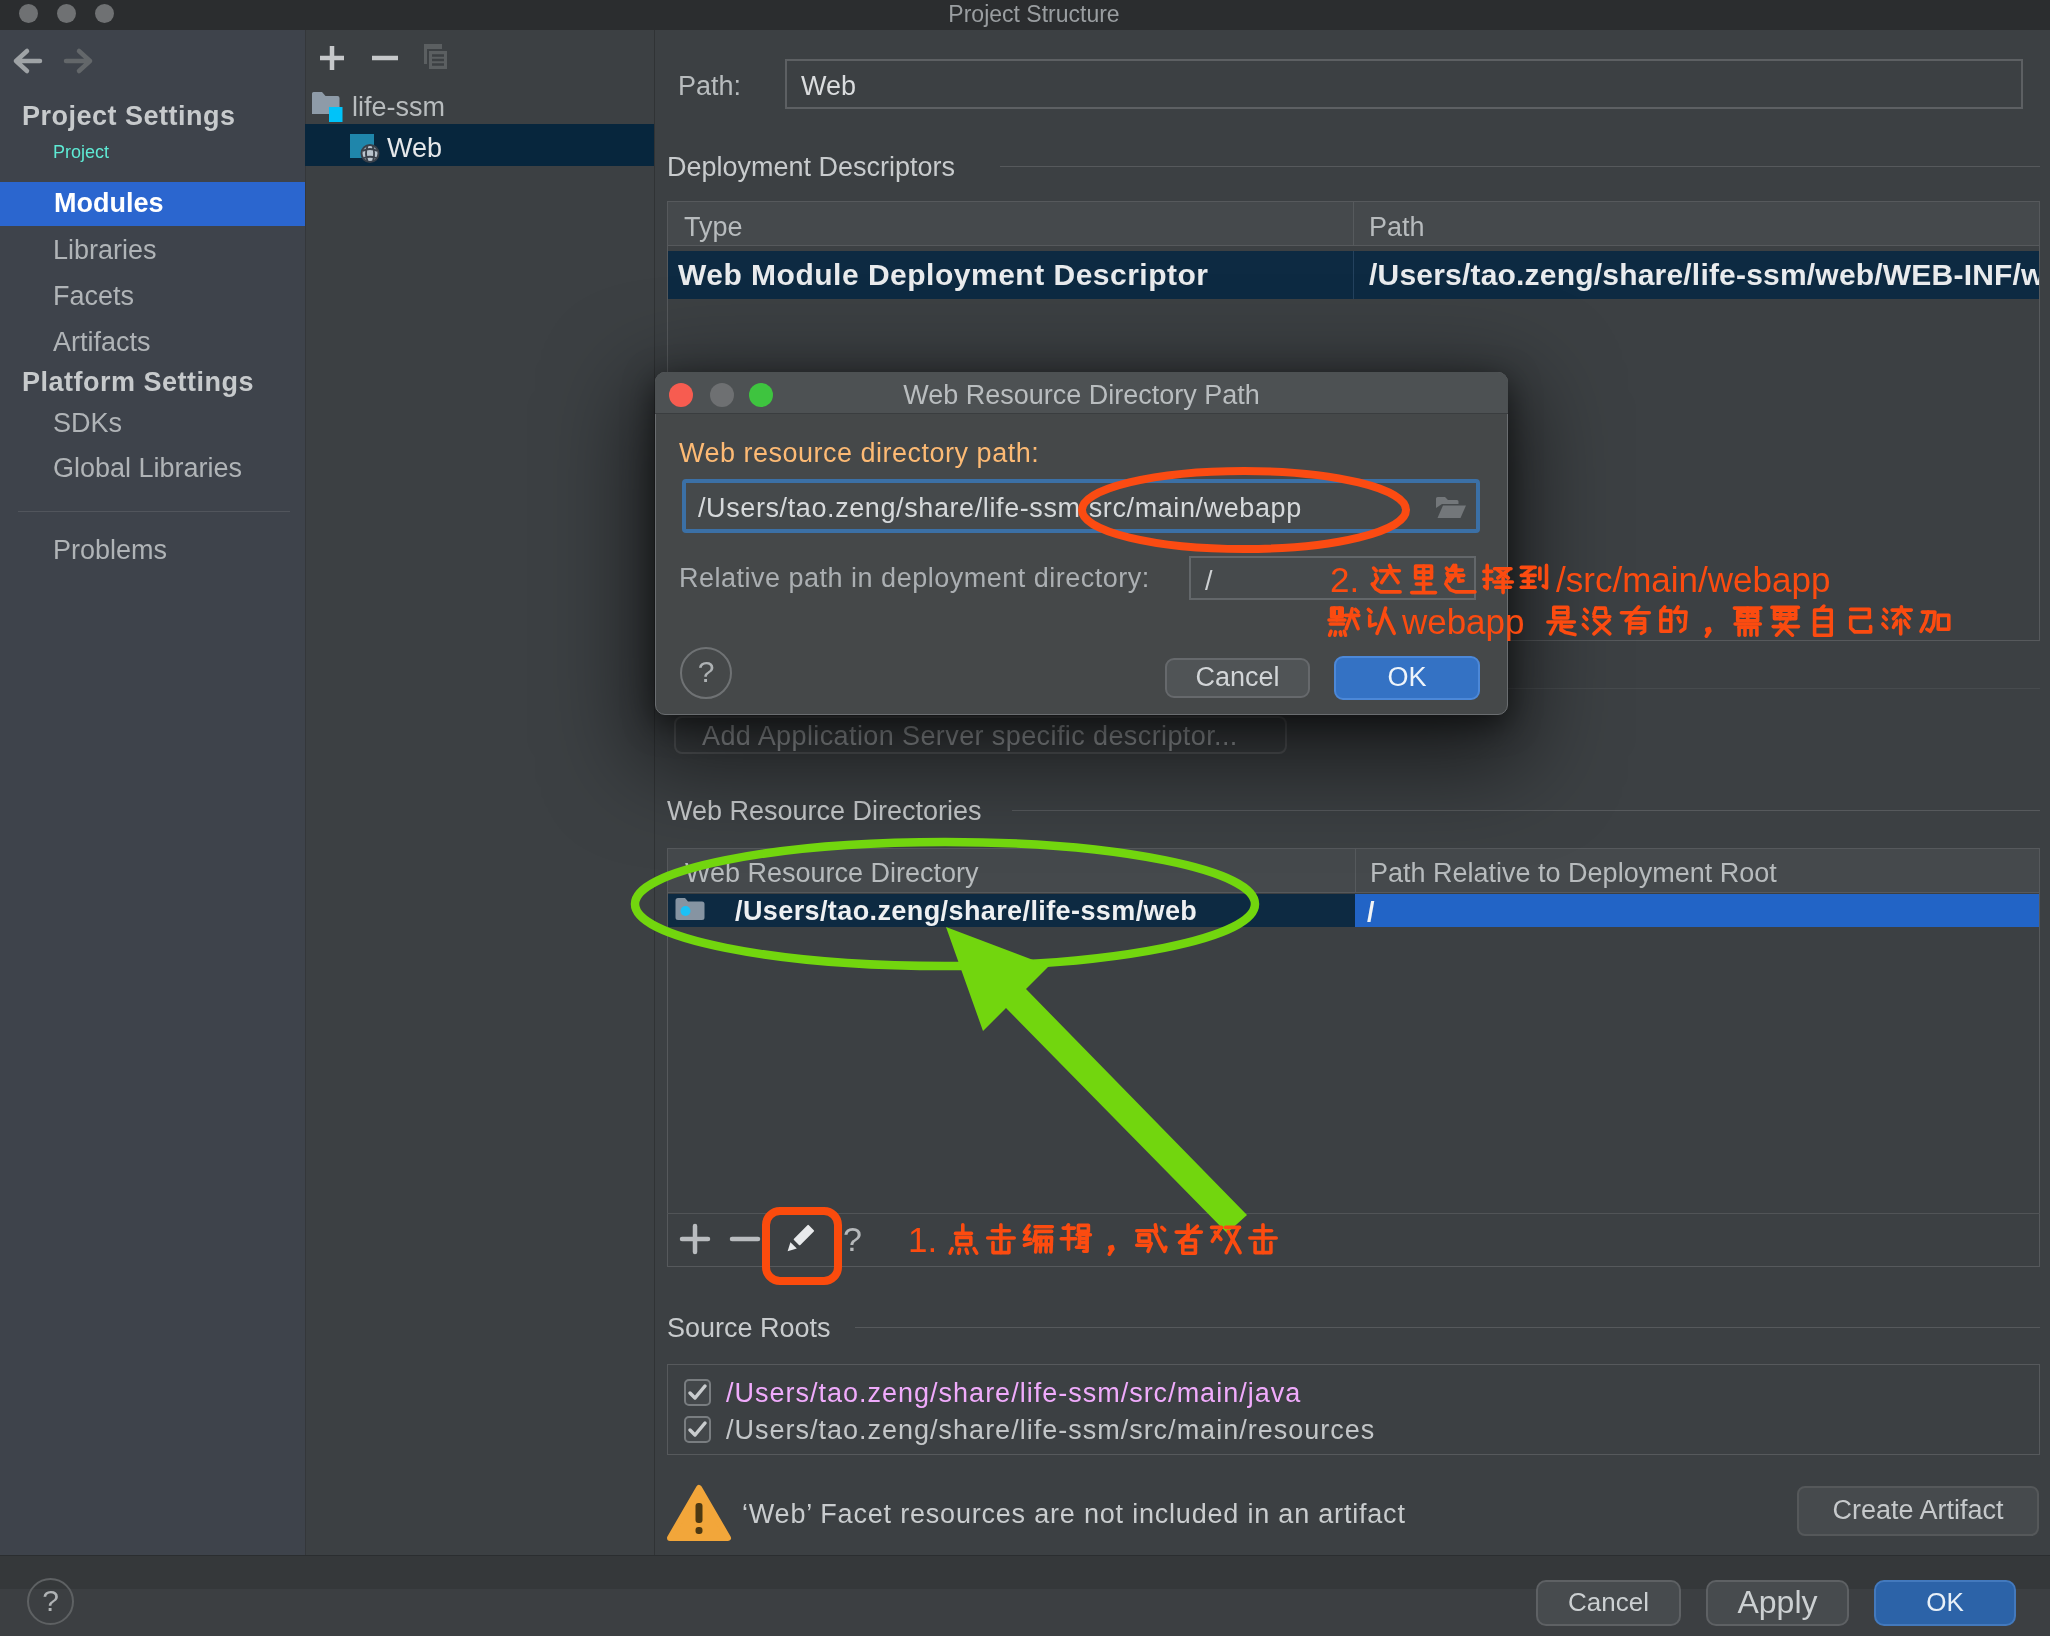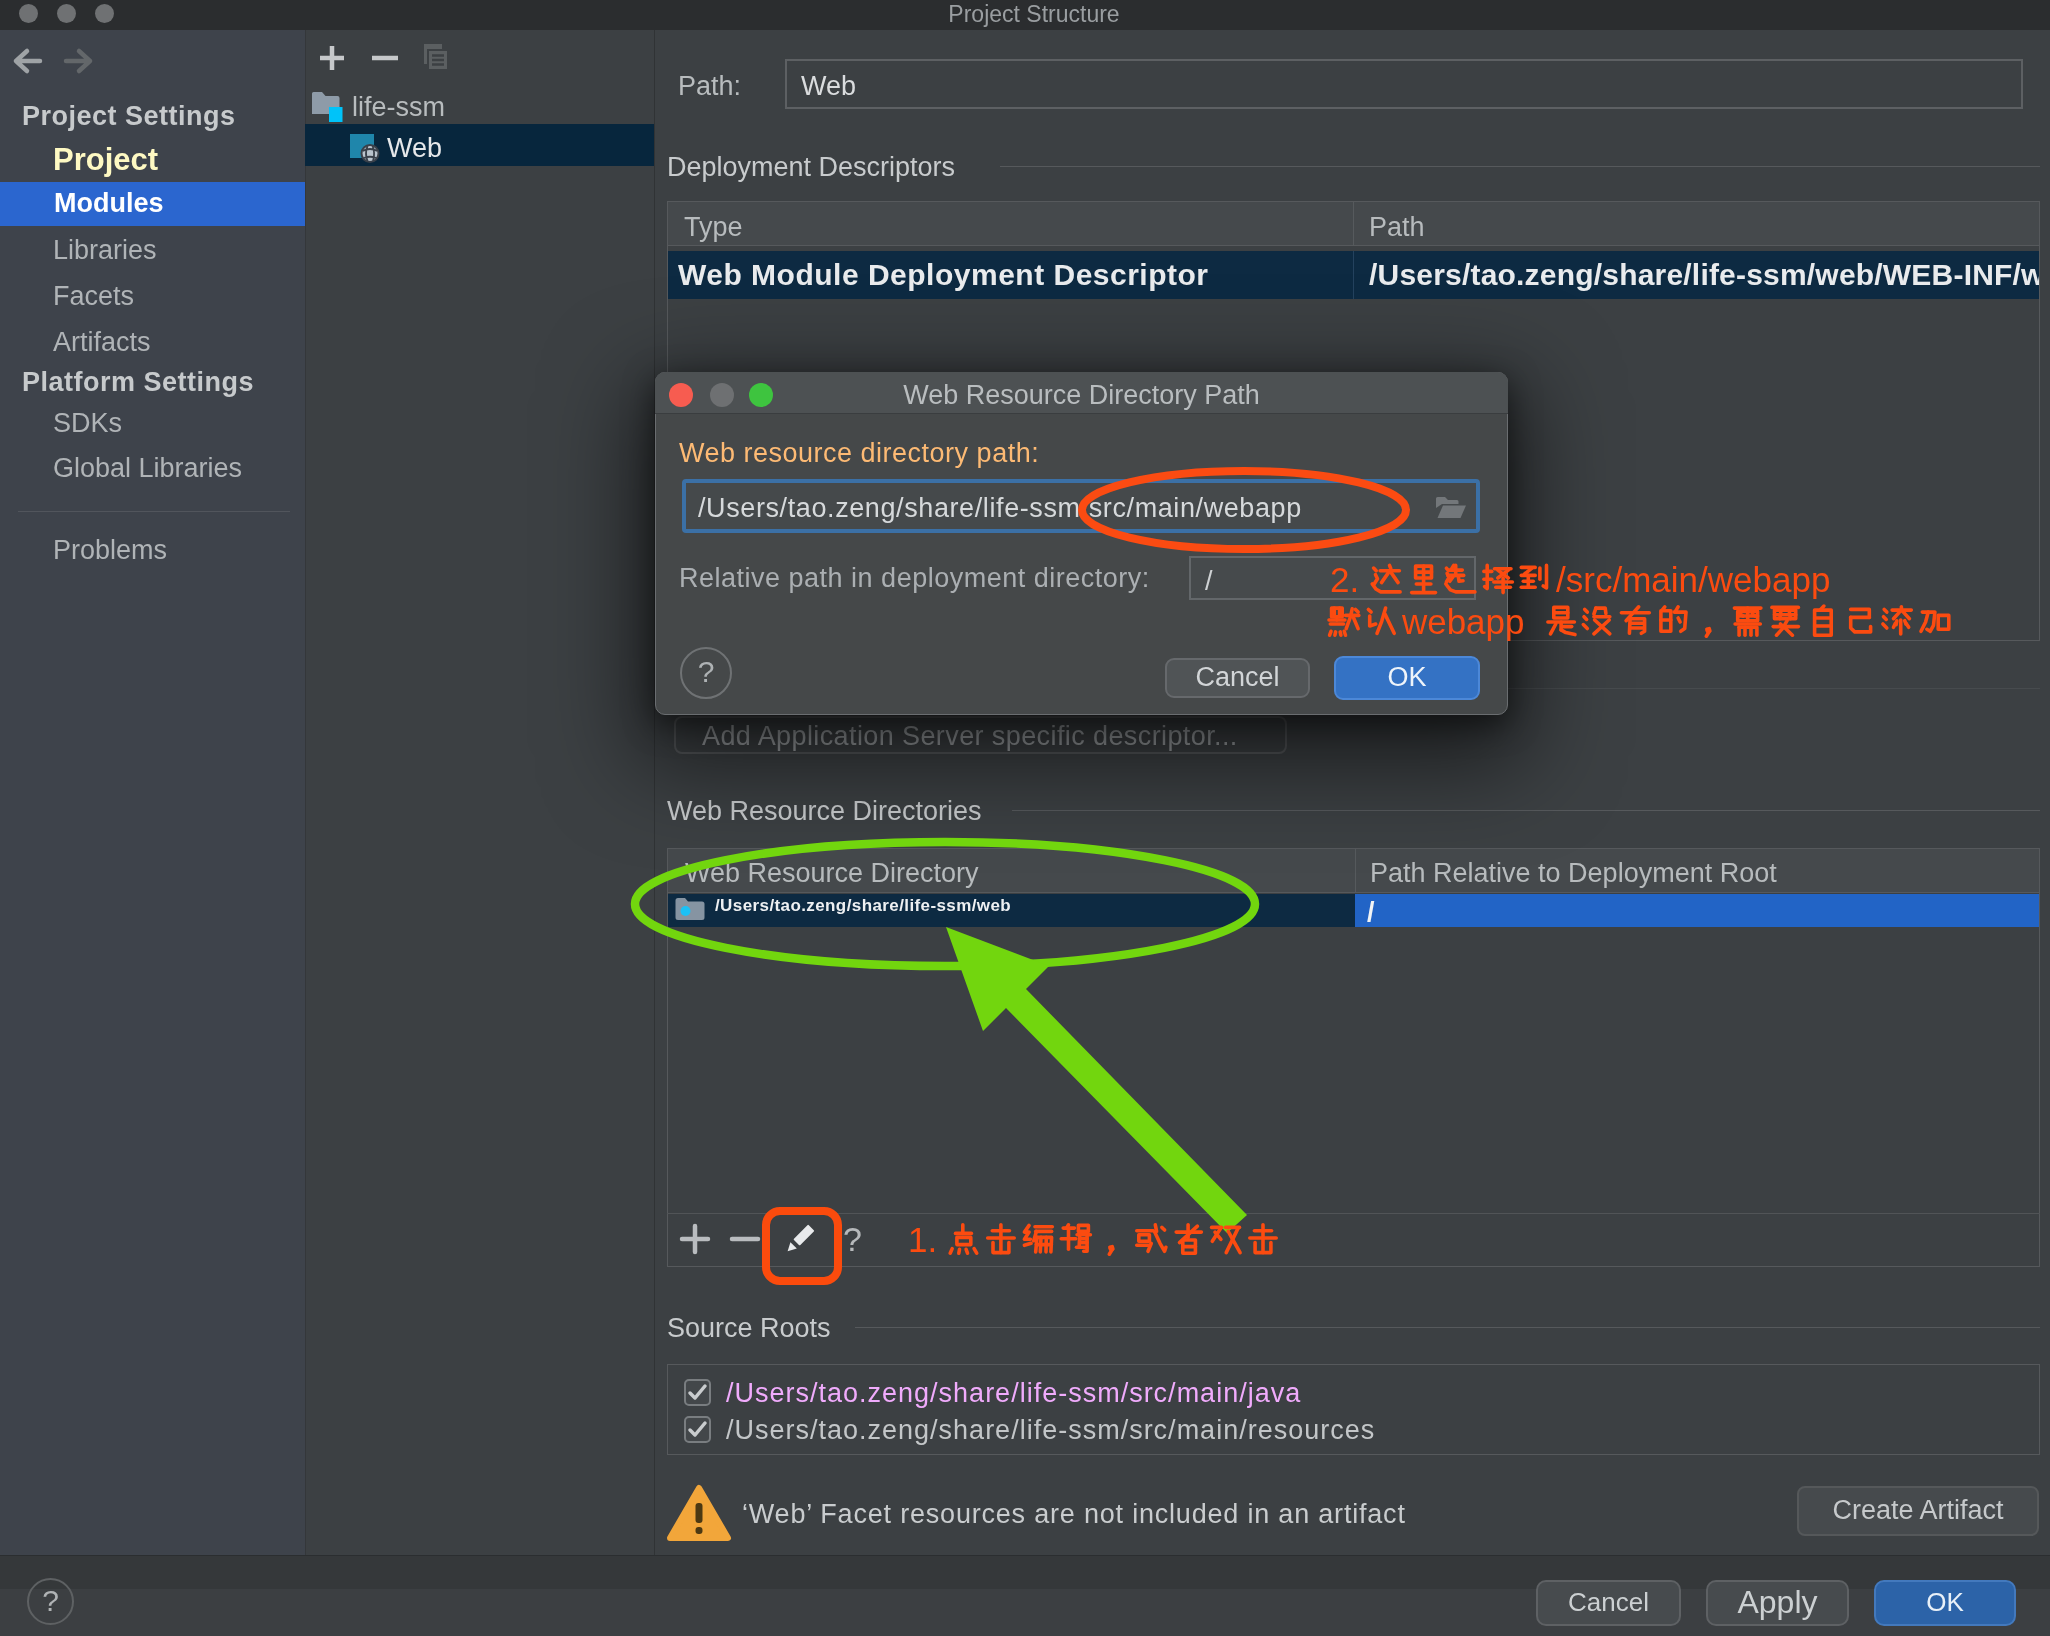--- a/index.html
+++ b/index.html
@@ -12,21 +12,21 @@
 <div class="t" style="left:9px;top:0;width:2050px;height:30px;line-height:28px;text-align:center;color:#9a9ea1;font-size:23px;font-weight:500">Project Structure</div>
 <div class="a" style="left:0;top:30px;width:305px;height:1526px;background:#3e434b"></div>
 <svg class="a" style="left:0;top:30px" width="305" height="60" viewBox="0 0 305 60">
     <g fill="none" stroke-linecap="round" stroke-linejoin="round">
       <path d="M16 31 H40 M16 31 L27 21 M16 31 L27 41" stroke="#9fa3a6" stroke-width="4.5"></path>
       <path d="M66 31 H90 M90 31 L79 21 M90 31 L79 41" stroke="#63676a" stroke-width="4.5"></path>
     </g>
   </svg>
 <div class="a" style="left:0;top:182px;width:305px;height:44px;background:#2b66cf"></div>
 <div class="t" style="left:22px;top:101px;font-size:27px;font-weight:700;letter-spacing:0.5px;color:#c7cacc">Project Settings</div>
-<div class="t" style="left:53px;top:142px;font-size:31px;font-weight:700;color:#fef9c3">Project</div>
+<div class="t" style="left:53px;top:142px;font-size:18px;font-weight:400;color:#5eead4">Project</div>
 <div class="t" style="left:54px;top:188px;font-size:27px;font-weight:600;color:#ffffff">Modules</div>
 <div class="t" style="left:53px;top:235px;font-size:27px;font-weight:400;color:#b0b4b7">Libraries</div>
 <div class="t" style="left:53px;top:281px;font-size:27px;font-weight:400;color:#b0b4b7">Facets</div>
 <div class="t" style="left:53px;top:327px;font-size:27px;font-weight:400;color:#b0b4b7">Artifacts</div>
 <div class="t" style="left:22px;top:367px;font-size:27px;font-weight:700;letter-spacing:0.5px;color:#c7cacc">Platform Settings</div>
 <div class="t" style="left:53px;top:408px;font-size:27px;font-weight:400;color:#b0b4b7">SDKs</div>
 <div class="t" style="left:53px;top:453px;font-size:27px;font-weight:400;color:#b0b4b7">Global Libraries</div>
 <div class="t" style="left:53px;top:535px;font-size:27px;font-weight:400;color:#b0b4b7">Problems</div>
 <div class="a" style="left:18px;top:511px;width:272px;height:1px;background:#51555c"></div>
 <div class="a" style="left:305px;top:30px;width:1px;height:1526px;background:#34373a"></div>
@@ -78,21 +78,21 @@
 <div class="a" style="left:668px;top:849px;width:1371px;height:44px;background:#45494c;border-bottom:1px solid #56595c"></div>
 <div class="a" style="left:1355px;top:849px;width:1px;height:44px;background:#565a5d"></div>
 <div class="t" style="left:685px;top:858px;font-size:27px;color:#b7bbbd">Web Resource Directory</div>
 <div class="t" style="left:1370px;top:858px;font-size:27px;color:#b7bbbd">Path Relative to Deployment Root</div>
 <div class="a" style="left:668px;top:894px;width:687px;height:33px;background:#0d2a42"></div>
 <div class="a" style="left:1355px;top:894px;width:684px;height:33px;background:#2264c6"></div>
 <svg class="a" style="left:674px;top:896px" width="32" height="26" viewBox="0 0 32 26">
     <path d="M1.5 4.5 Q1.5 2 4 2 H11 L14 5.5 H28 Q30.5 5.5 30.5 8 V21.5 Q30.5 24 28 24 H4 Q1.5 24 1.5 21.5 Z" fill="#8694a2"></path>
     <circle cx="11.5" cy="15" r="5" fill="#1bc1f6"></circle>
   </svg>
-<div class="t" style="left:715px;top:896px;font-size:17px;font-weight:600;letter-spacing:0.4px;color:#eef0f2">/Users/tao.zeng/share/life-ssm/web</div>
+<div class="t" style="left:735px;top:896px;font-size:27px;font-weight:600;letter-spacing:0.4px;color:#eef0f2">/Users/tao.zeng/share/life-ssm/web</div>
 <div class="t" style="left:1367px;top:897px;font-size:27px;font-weight:600;color:#f2f4f5">/</div>
 <div class="a" style="left:667px;top:1213px;width:1373px;height:1px;background:#515457"></div>
 <svg class="a" style="left:667px;top:1214px" width="250" height="48" viewBox="0 0 250 48">
     <g stroke="#b9bcbf" stroke-width="4.5" fill="none" stroke-linecap="round">
       <path d="M28 12 V38 M15 25 H41"></path>
       <path d="M65 25 H91"></path>
     </g>
     <g transform="translate(133,25) rotate(45)" fill="#e8eaec">
       <rect x="-4.5" y="-16" width="9" height="21" rx="1"></rect>
       <path d="M-4.5 9 L0 17.5 L4.5 9 Z"></path>

